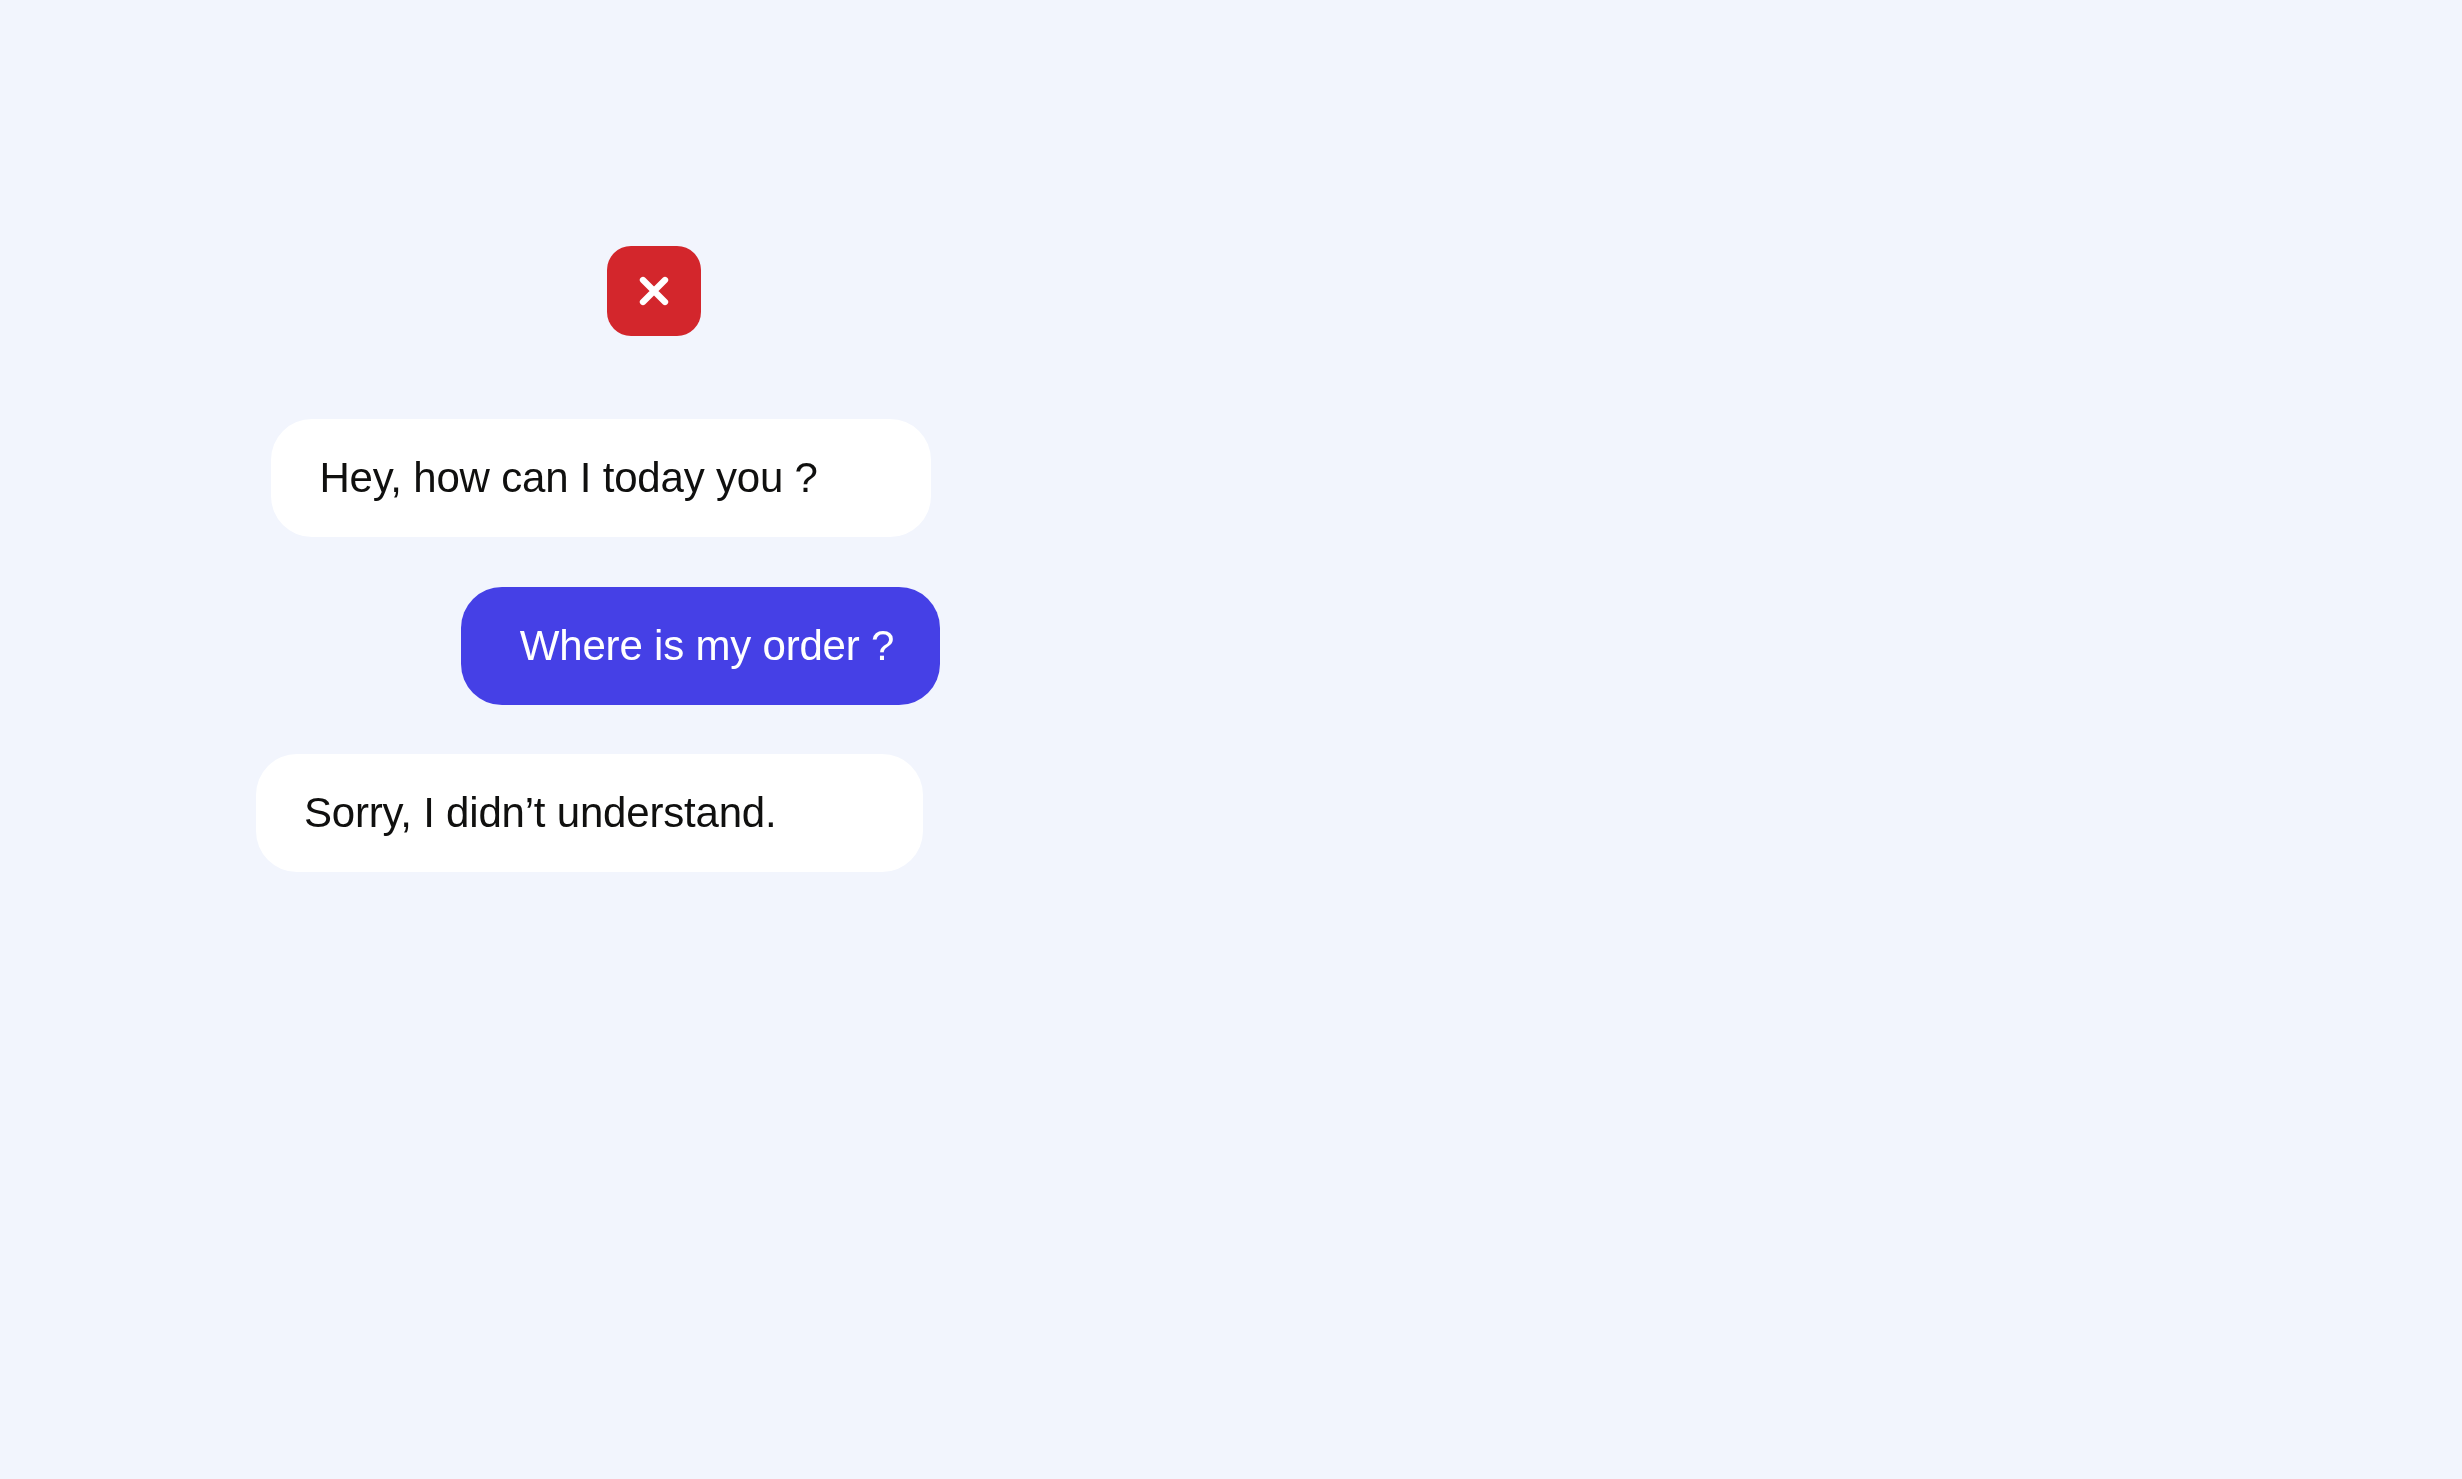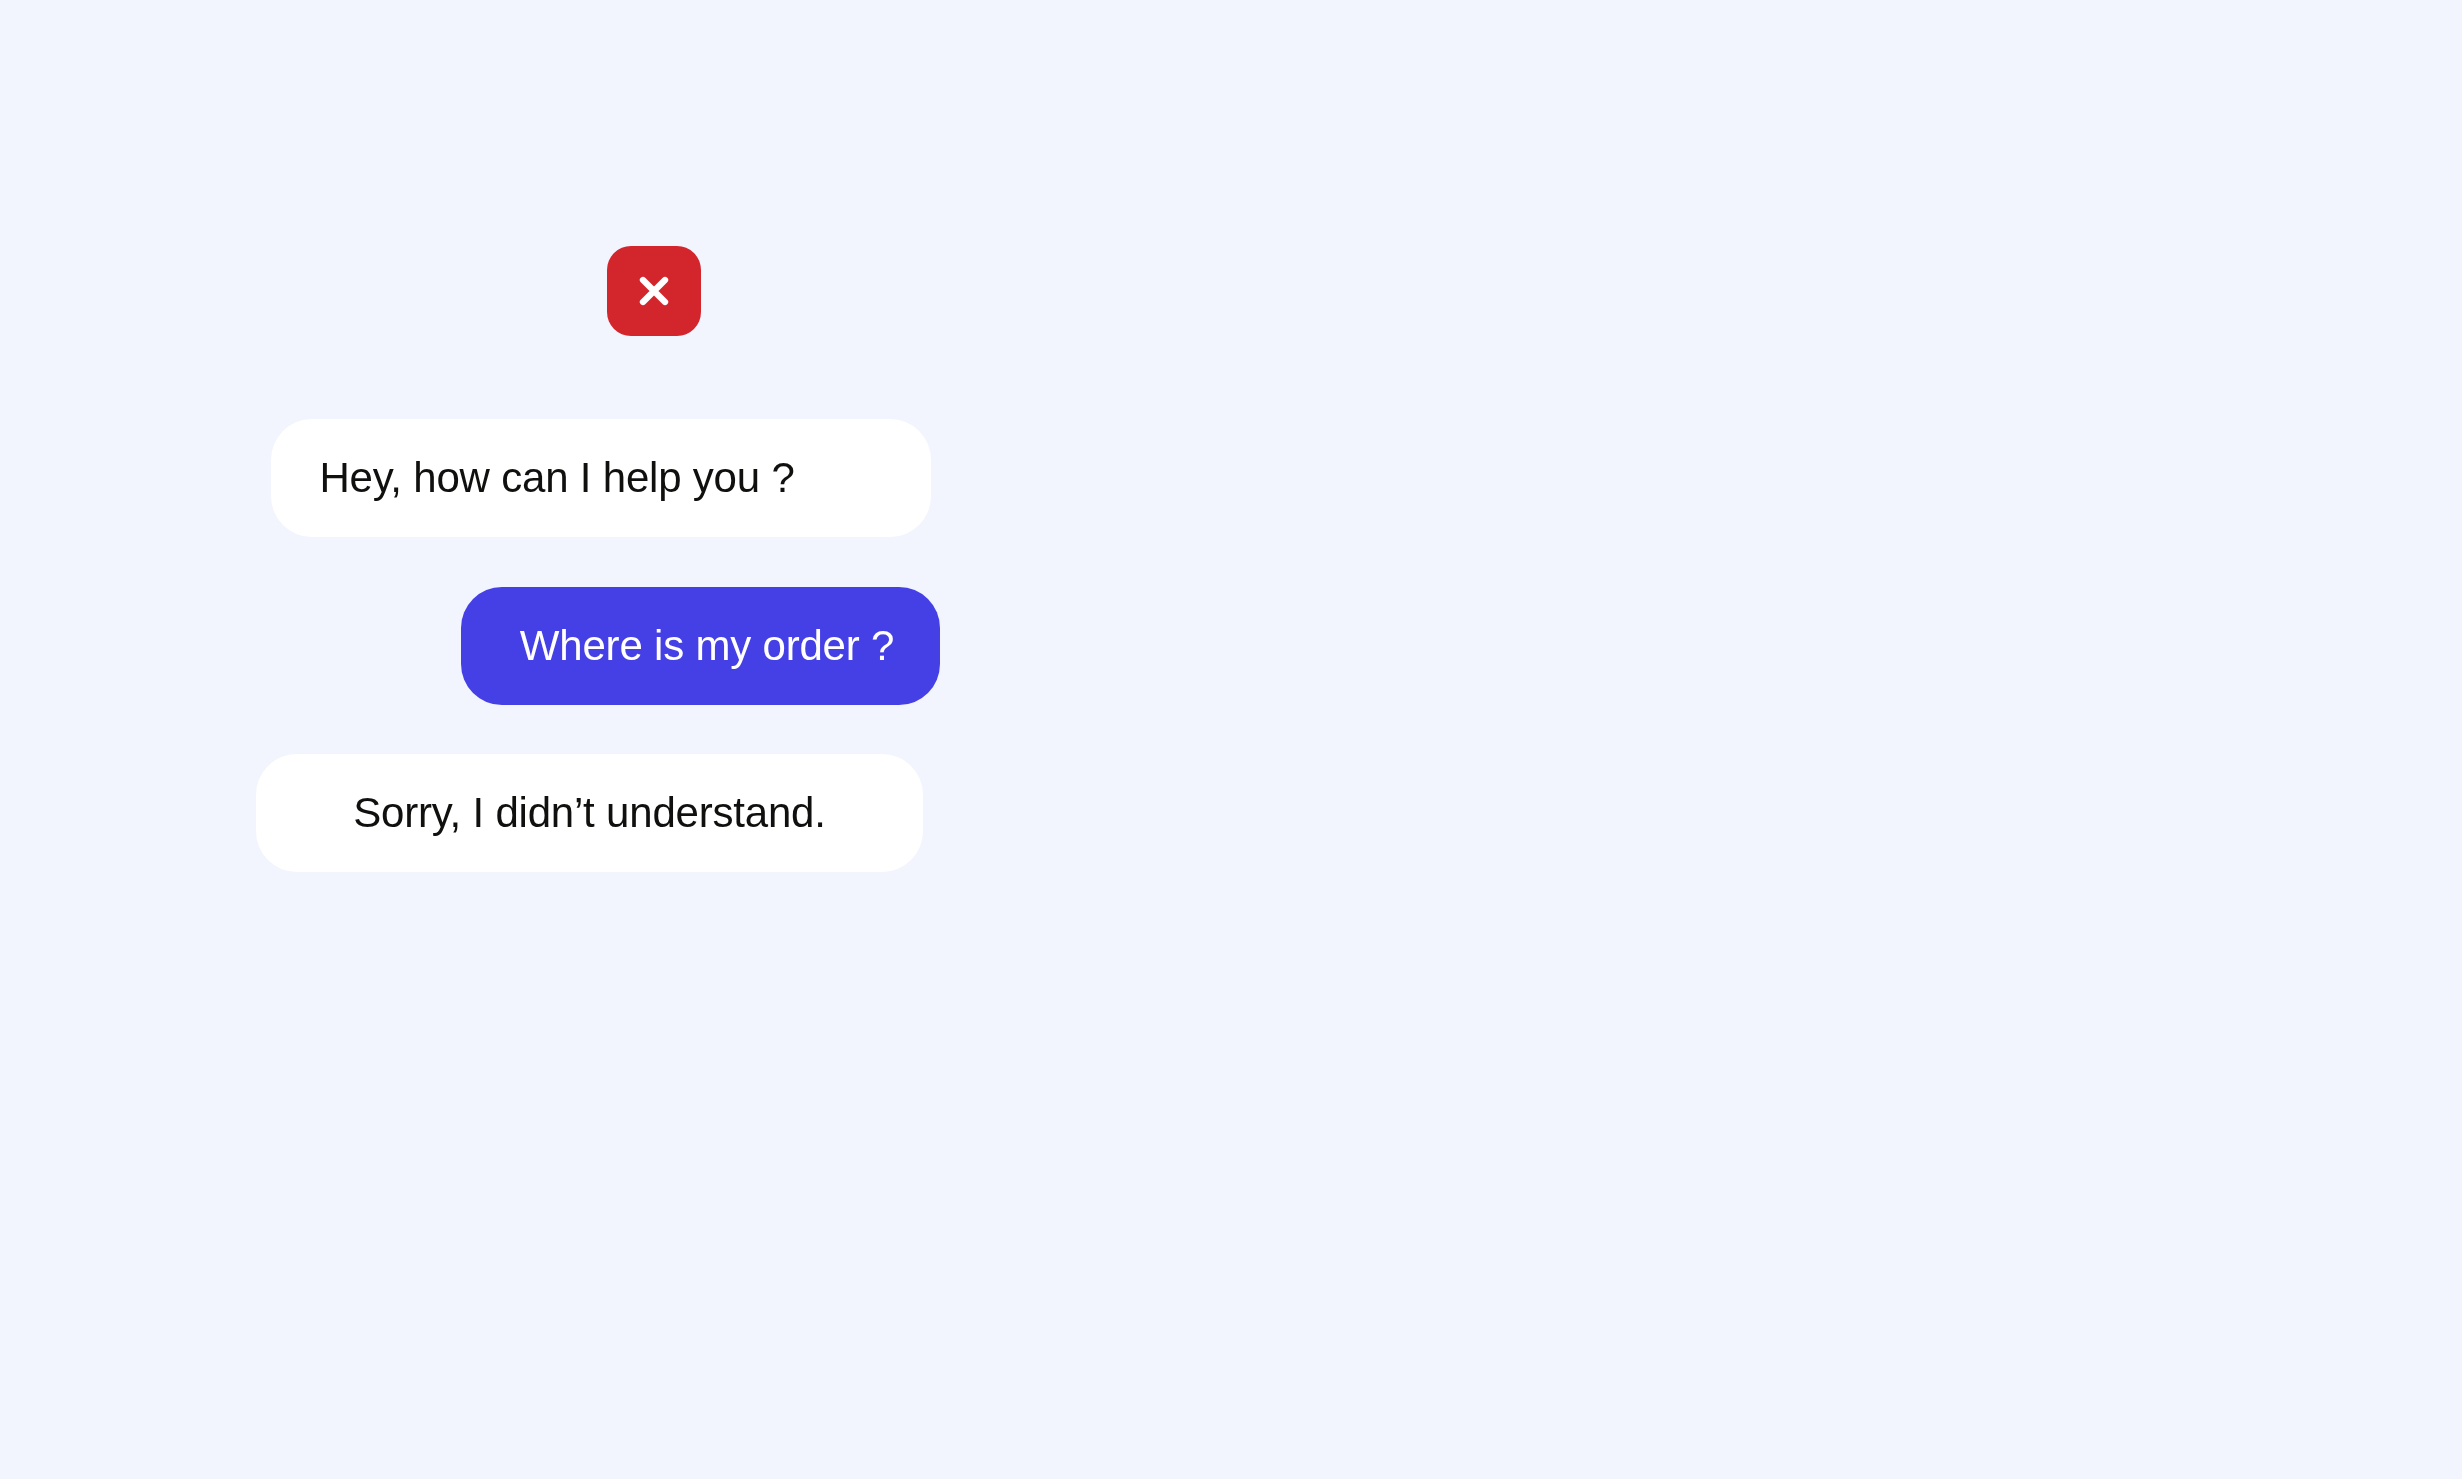--- a/index.html
+++ b/index.html
@@ -63,21 +63,21 @@
   }
   .bubble--user {
     background: #4540e6;
     color: #ffffff;
     padding: 22px 35px 22px 48px;
   }
 
   
   .b-l1 { left: 15.4px;  top: 419px;  width: 660px; }
   .b-l2 { left: 205px; top: 587px;  width: 479px; text-align: center; }
-  .b-l3 { left:   0px; top: 754px;  width: 667px; text-align: center; }
+  .b-l3 { left:   0px; top: 754px;  width: 667px; }
   .b-l4 { left:   0px; top: 922px; width: 564px; }
 
   
   .b-r1 { left: 3.4px;   top: 419px;  width: 598px; }
   .b-r4 { left: 3.4px;   top: 867px; width: 727px; }
 
   
   .chip {
     position: absolute;
     box-sizing: border-box;
@@ -112,21 +112,21 @@
   <div class="column column--bad">
 
     <div class="badge badge--bad">
       <span>
         <svg width="44" height="44" viewBox="0 0 52 52" aria-hidden="true">
           <path d="M13 13 L39 39 M39 13 L13 39" stroke="#ffffff" stroke-width="7.5" stroke-linecap="round"></path>
         </svg>
       </span>
     </div>
 
-    <div class="bubble bubble--bot b-l1">Hey, how can I help you ?</div>
+    <div class="bubble bubble--bot b-l1">Hey, how can I today you ?</div>
 
     <div class="bubble bubble--user b-l2">Where is my order ?</div>
 
     <div class="bubble bubble--bot b-l3">Sorry, I didn’t understand.</div>
 
   </div>
 
 
 </div>
 

